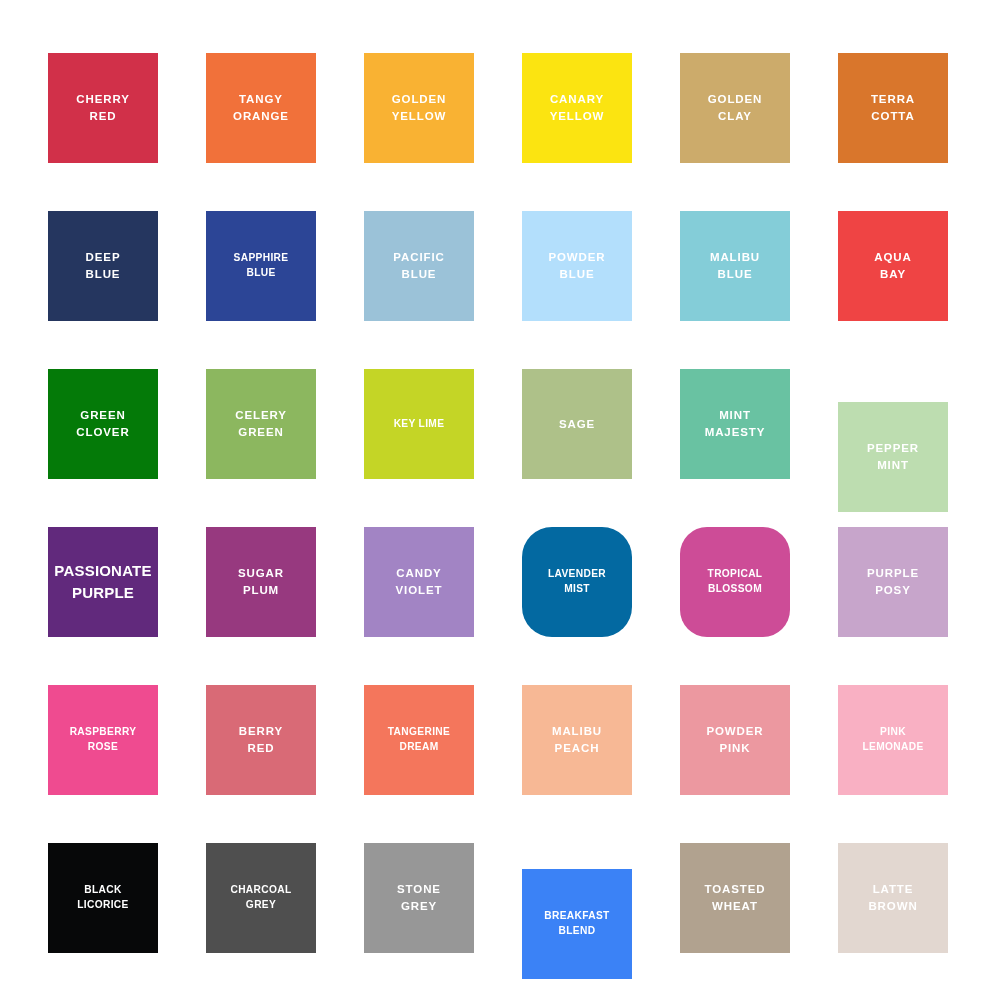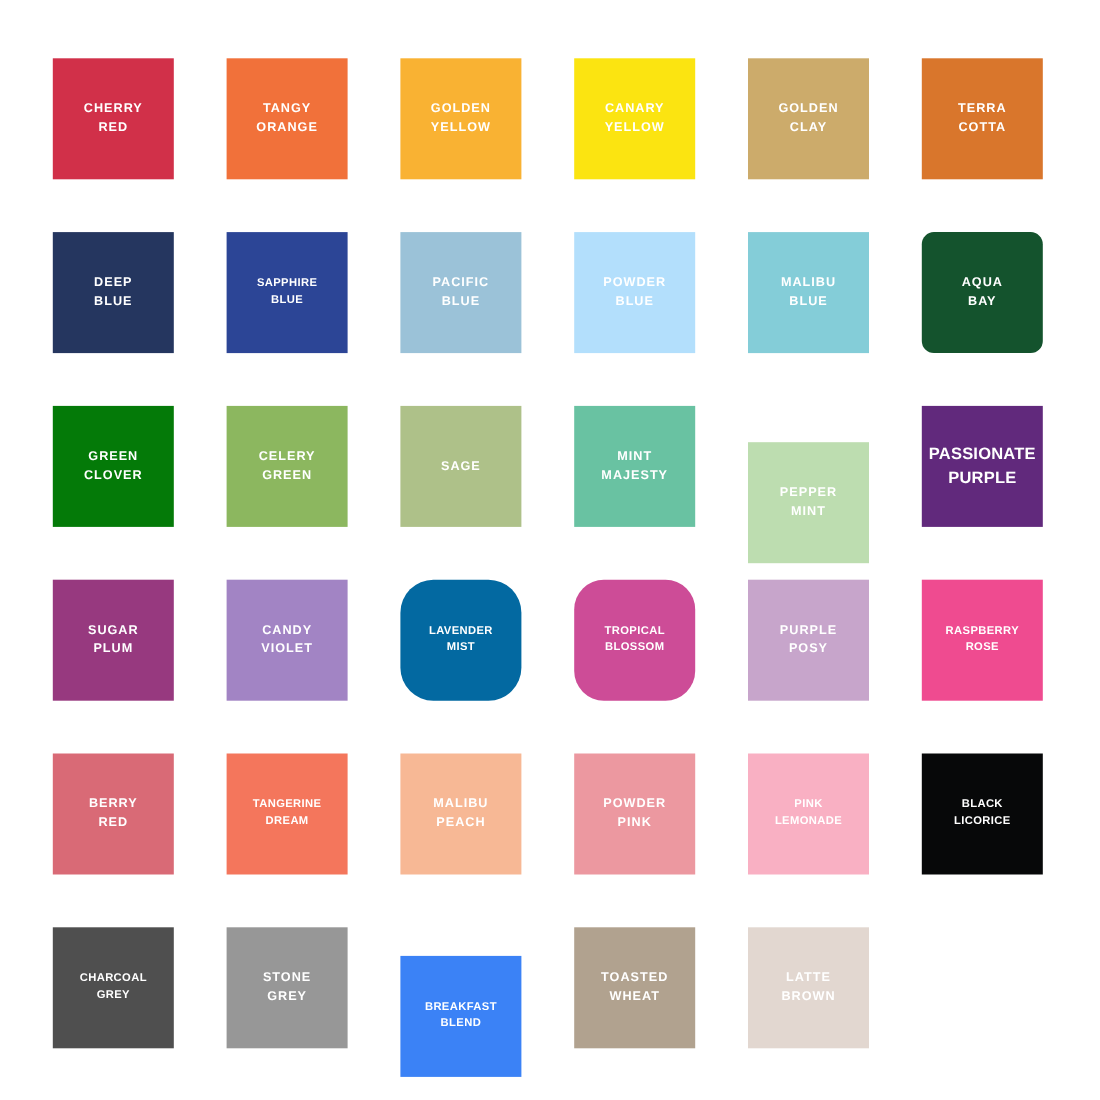--- a/index.html
+++ b/index.html
@@ -102,32 +102,35 @@
 BLUE</span>
     </div>
     <div class="swatch" style="background-color: rgb(179, 223, 252);">
       <span class="swatch-label" style="color: rgb(255, 255, 255);">POWDER
 BLUE</span>
     </div>
     <div class="swatch" style="background-color: rgb(132, 205, 216);">
       <span class="swatch-label" style="color: rgb(255, 255, 255);">MALIBU
 BLUE</span>
     </div>
-    <div class="swatch" style="background-color: #14532d; border-radius: 11px;">
+    <div class="swatch" style="background-color: #ef4444;">
       <span class="swatch-label" style="color: rgb(255, 255, 255);">AQUA
 BAY</span>
     </div>
     <div class="swatch" style="background-color: rgb(4, 122, 8);">
       <span class="swatch-label" style="color: rgb(255, 255, 255);">GREEN
 CLOVER</span>
     </div>
     <div class="swatch" style="background-color: rgb(140, 183, 95);">
       <span class="swatch-label" style="color: rgb(255, 255, 255);">CELERY
 GREEN</span>
     </div>
+    <div class="swatch" style="background-color: rgb(196, 213, 38);">
+      <span class="swatch-label long" style="color: rgb(255, 255, 255);">KEY LIME</span>
+    </div>
     <div class="swatch" style="background-color: rgb(174, 193, 137);">
       <span class="swatch-label" style="color: rgb(255, 255, 255);">SAGE</span>
     </div>
     <div class="swatch" style="background-color: rgb(105, 194, 162);">
       <span class="swatch-label" style="color: rgb(255, 255, 255);">MINT
 MAJESTY</span>
     </div>
     <div class="swatch" style="background-color: rgb(189, 221, 176); margin-top: 33px;">
       <span class="swatch-label" style="color: rgb(255, 255, 255);">PEPPER
 MINT</span>

